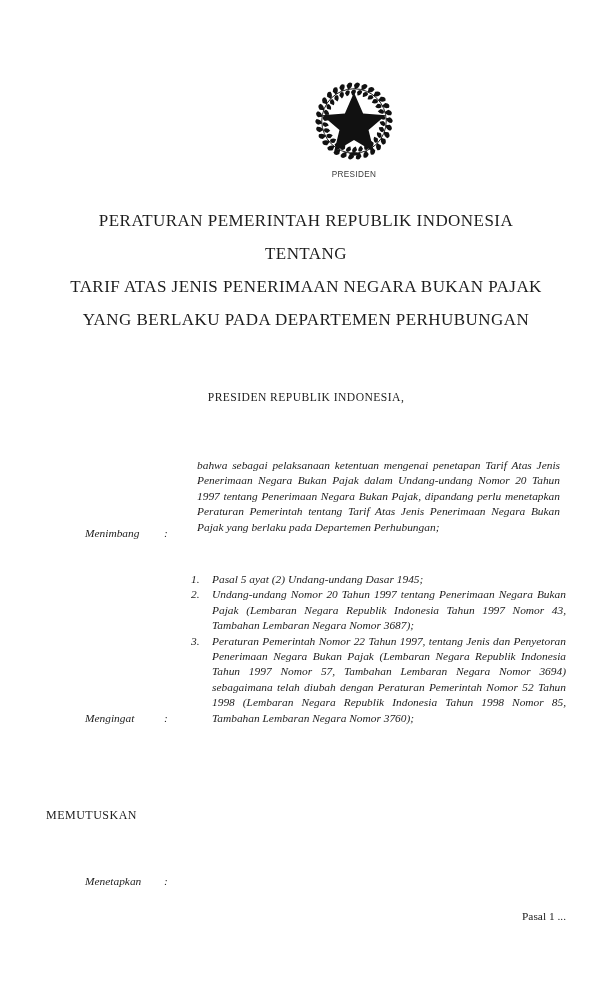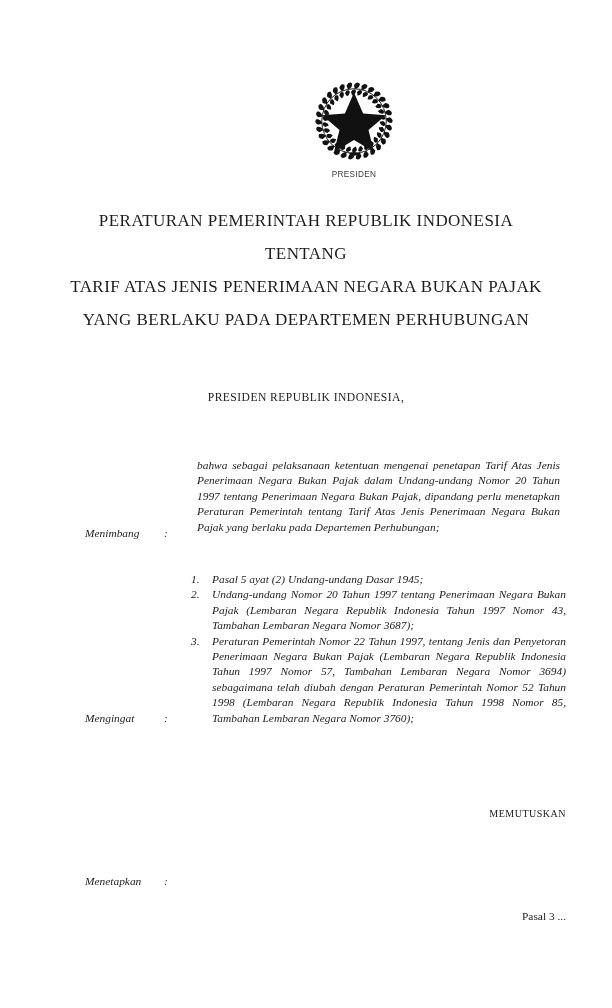--- a/index.html
+++ b/index.html
@@ -131,22 +131,22 @@
     width: 18px;
     text-align: left;
   }
 
   
   .memutuskan {
     position: absolute;
     top: 808px;
     left: 46px;
     width: 520px;
-    text-align: right;
-    font-size: 10px;
+    text-align: left;
+    font-size: 12px;
     letter-spacing: 0.5px;
   }
 
   
   .footer-note {
     position: absolute;
     top: 910px;
     left: 0;
     width: 566px;
     text-align: right;
@@ -292,15 +292,15 @@
     </div>
   </div>
 
   <div class="memutuskan">MEMUTUSKAN</div>
 
   <div class="clause" id="clause-menetapkan">
     <div class="clause-label">Menetapkan</div>
     <div class="clause-colon">:</div>
   </div>
 
-  <div class="footer-note">Pasal 3 ...</div>
+  <div class="footer-note">Pasal 1 ...</div>
 
 </div>
 
 </body></html>

